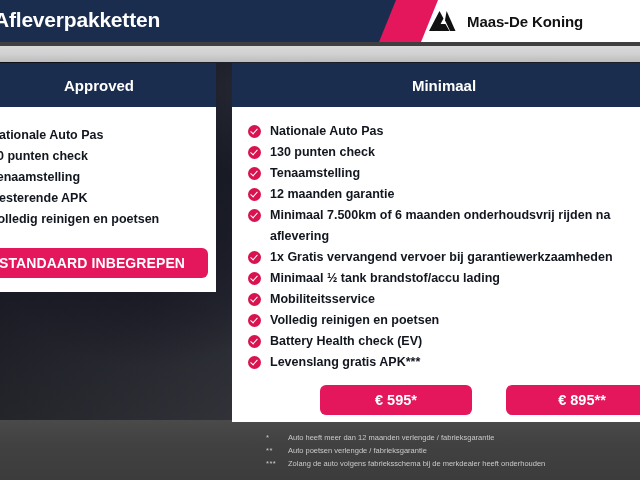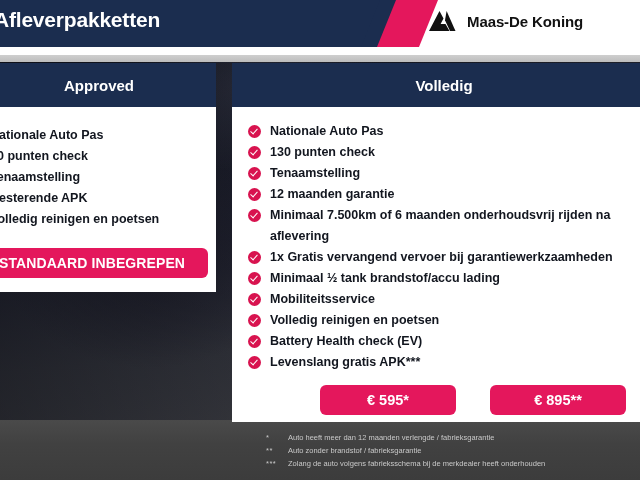--- a/index.html
+++ b/index.html
@@ -47,21 +47,21 @@
     position: absolute;
     left: 0; top: 420px;
     width: 640px; height: 60px;
     background: linear-gradient(180deg, #4a4a4a 0%, #414141 40%, #3c3c3c 100%);
   }
 
   
   .topbar {
     position: absolute;
     left: 0; top: 0;
-    width: 640px; height: 55px;
+    width: 640px; height: 42px;
     background: #ffffff;
     overflow: hidden;
   }
   .topbar-navy {
     position: absolute;
     left: 0; top: 0;
     width: 406px; height: 47px;
     background: #1b2d4f;
   }
   .topbar-navy-slant {
@@ -193,21 +193,21 @@
     transform: rotate(42deg);
   }
 
   .price-row {
     position: absolute;
     left: 88px; top: 278px;
     display: flex;
     gap: 34px;
   }
   .price-btn {
-    width: 136px; height: 30px;
+    width: 152px; height: 30px;
     background: #e4175c;
     border-radius: 6px;
     display: flex;
     align-items: center;
     justify-content: center;
     color: #ffffff;
     font-size: 14.5px;
     font-weight: bold;
     white-space: nowrap;
   }
@@ -264,21 +264,21 @@
       <li>Nationale Auto Pas</li>
       <li>40 punten check</li>
       <li>Tenaamstelling</li>
       <li>Resterende APK</li>
       <li>Volledig reinigen en poetsen</li>
     </ul>
   </div>
   <div id="std-btn">STANDAARD INBEGREPEN</div>
 
   <div class="card-head" id="apr-head">
-    <span>Volledig</span>
+    <span>Minimaal</span>
   </div>
   <div class="card-body" id="apr-body">
     <ul class="apr-list">
       <li>
           <span class="check"></span>
           <span class="txt">Nationale Auto Pas</span>
         </li>
       <li>
           <span class="check"></span>
           <span class="txt">130 punten check</span>
@@ -327,21 +327,21 @@
     </div>
   </div>
 
   <div class="notes">
     <div class="note">
       <span class="mark">*</span>
       <span>Auto heeft meer dan 12 maanden verlengde / fabrieksgarantie</span>
     </div>
     <div class="note">
       <span class="mark">**</span>
-      <span>Auto zonder brandstof / fabrieksgarantie</span>
+      <span>Auto poetsen verlengde / fabrieksgarantie</span>
     </div>
     <div class="note">
       <span class="mark">***</span>
       <span>Zolang de auto volgens fabrieksschema bij de merkdealer heeft onderhouden</span>
     </div>
   </div>
 
 </div>
 
 </body></html>

